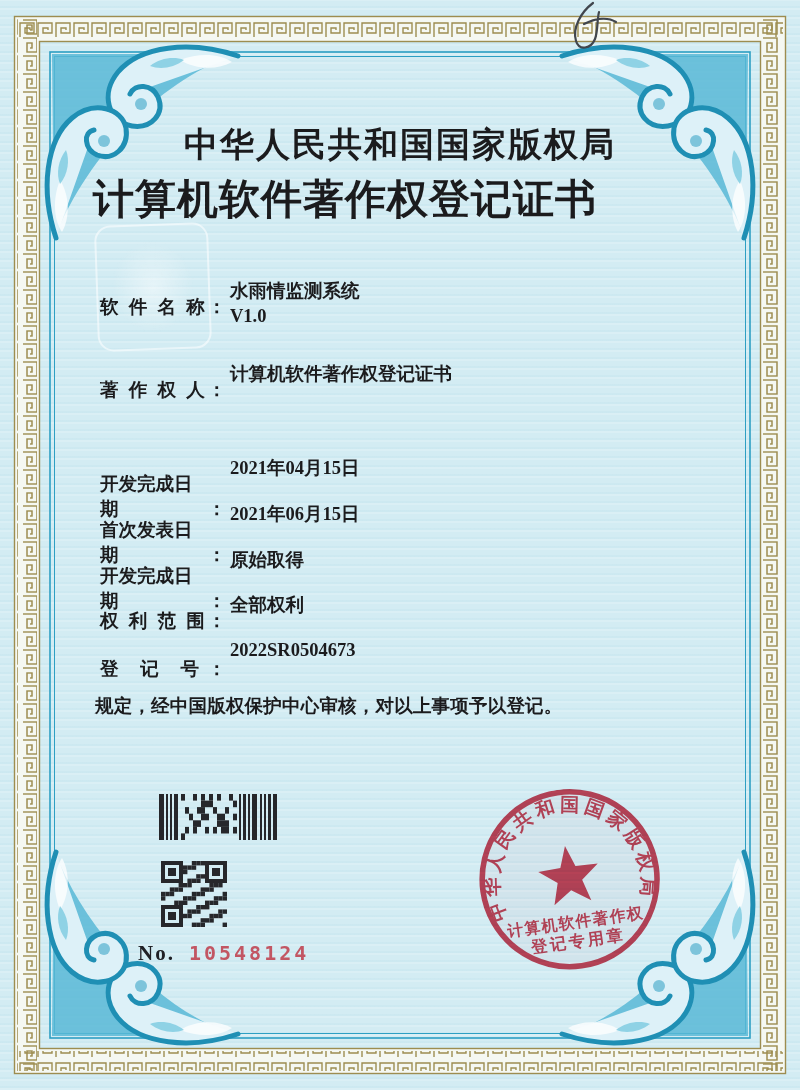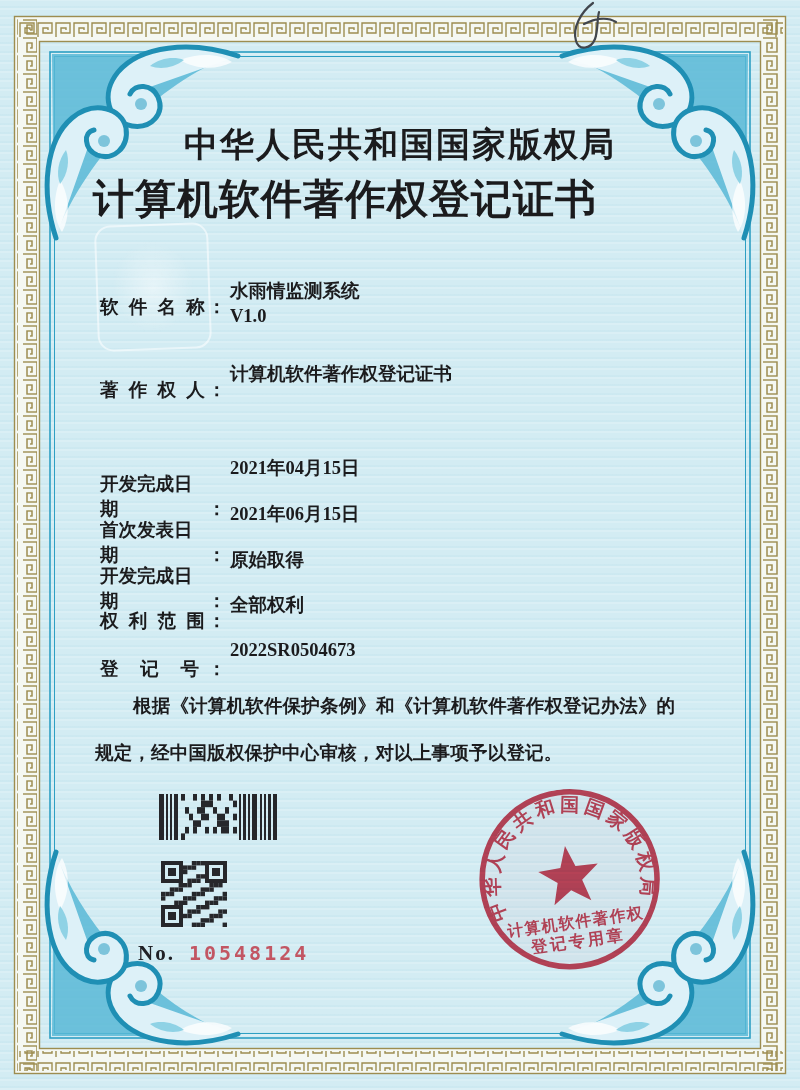--- a/index.html
+++ b/index.html
@@ -119,21 +119,20 @@
   <div class="row row6">
     <span class="label">权 利 范 围：</span>
     <span class="value">全部权利</span>
   </div>
   <div class="row row7">
     <span class="label">登 记 号：</span>
     <span class="value">2022SR0504673</span>
   </div>
 
   <div class="statement">
-    <div class="line first">根据《计算机软件保护条例》和《计算机软件著作权登记办法》的</div>
     <div class="line">规定，经中国版权保护中心审核，对以上事项予以登记。</div>
   </div>
 
   <svg class="barcode" width="118" height="46" viewBox="0 0 118 46">
     <g fill="#26272b">
       <rect x="0" y="0" width="5" height="46"></rect>
         <rect x="7" y="0" width="2" height="46"></rect>
       <rect x="11" y="0" width="2" height="46"></rect>
         <rect x="15" y="0" width="4" height="46"></rect>
       <rect x="80" y="0" width="2" height="46"></rect>

